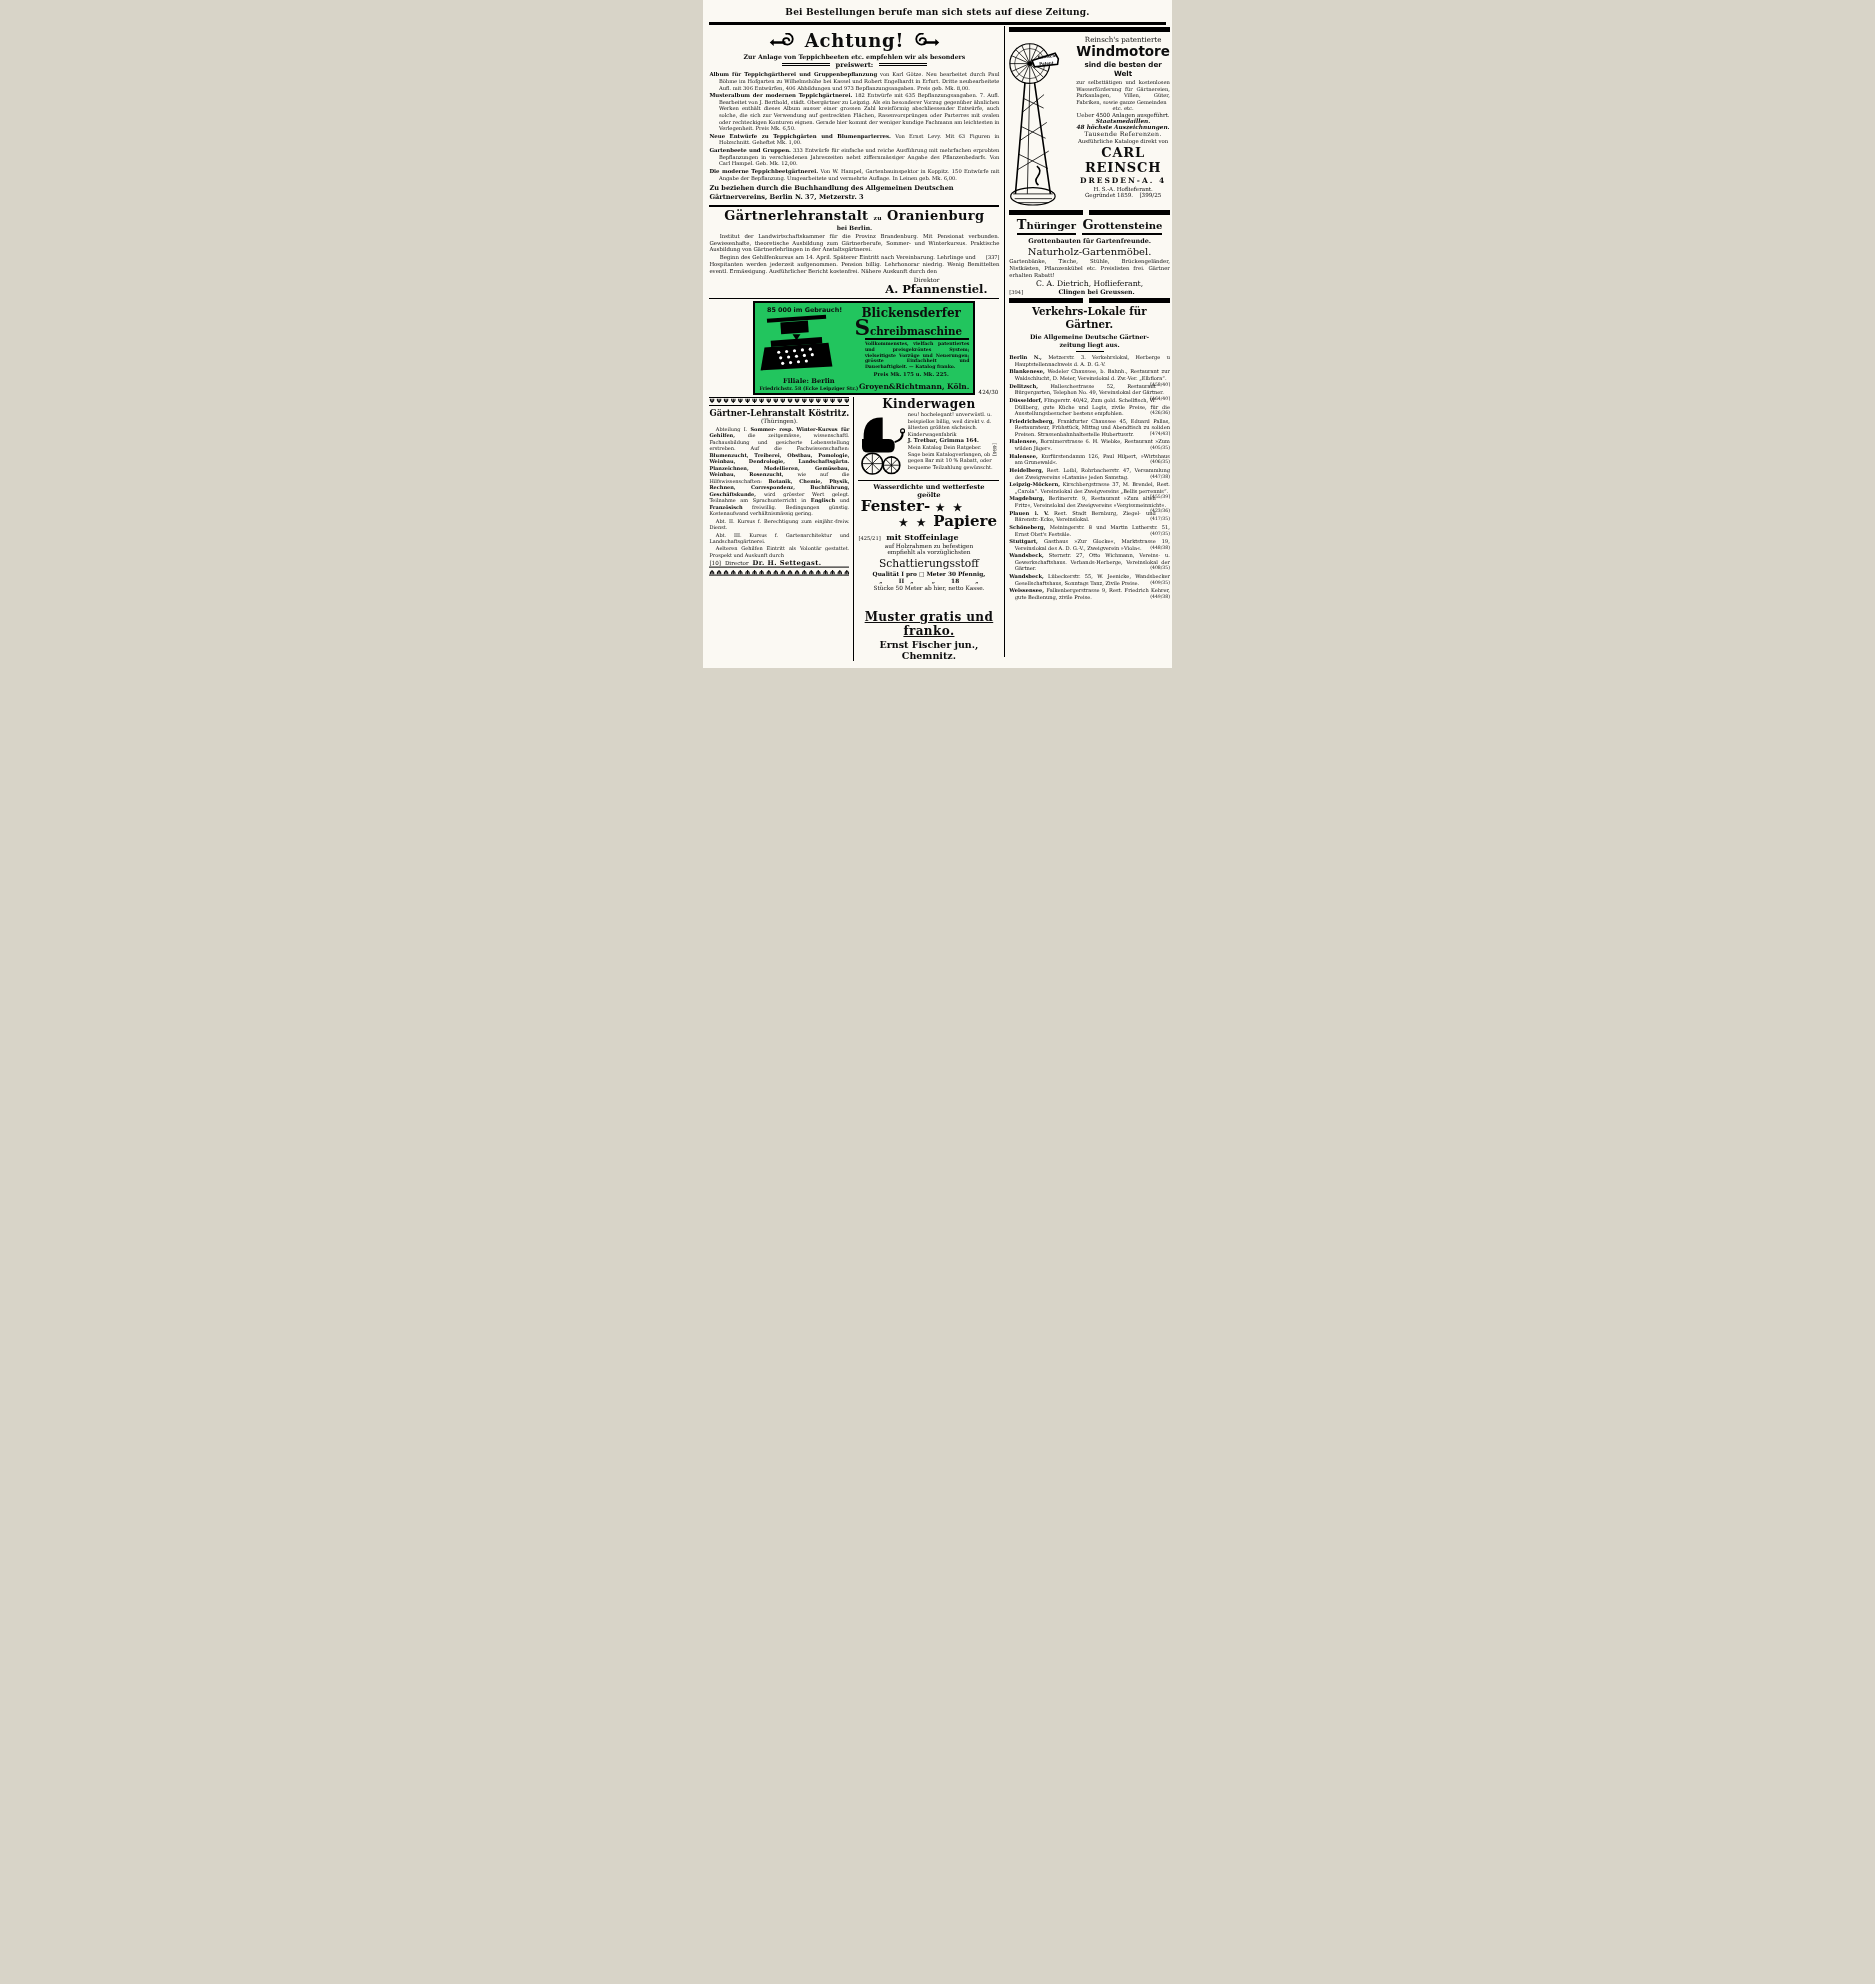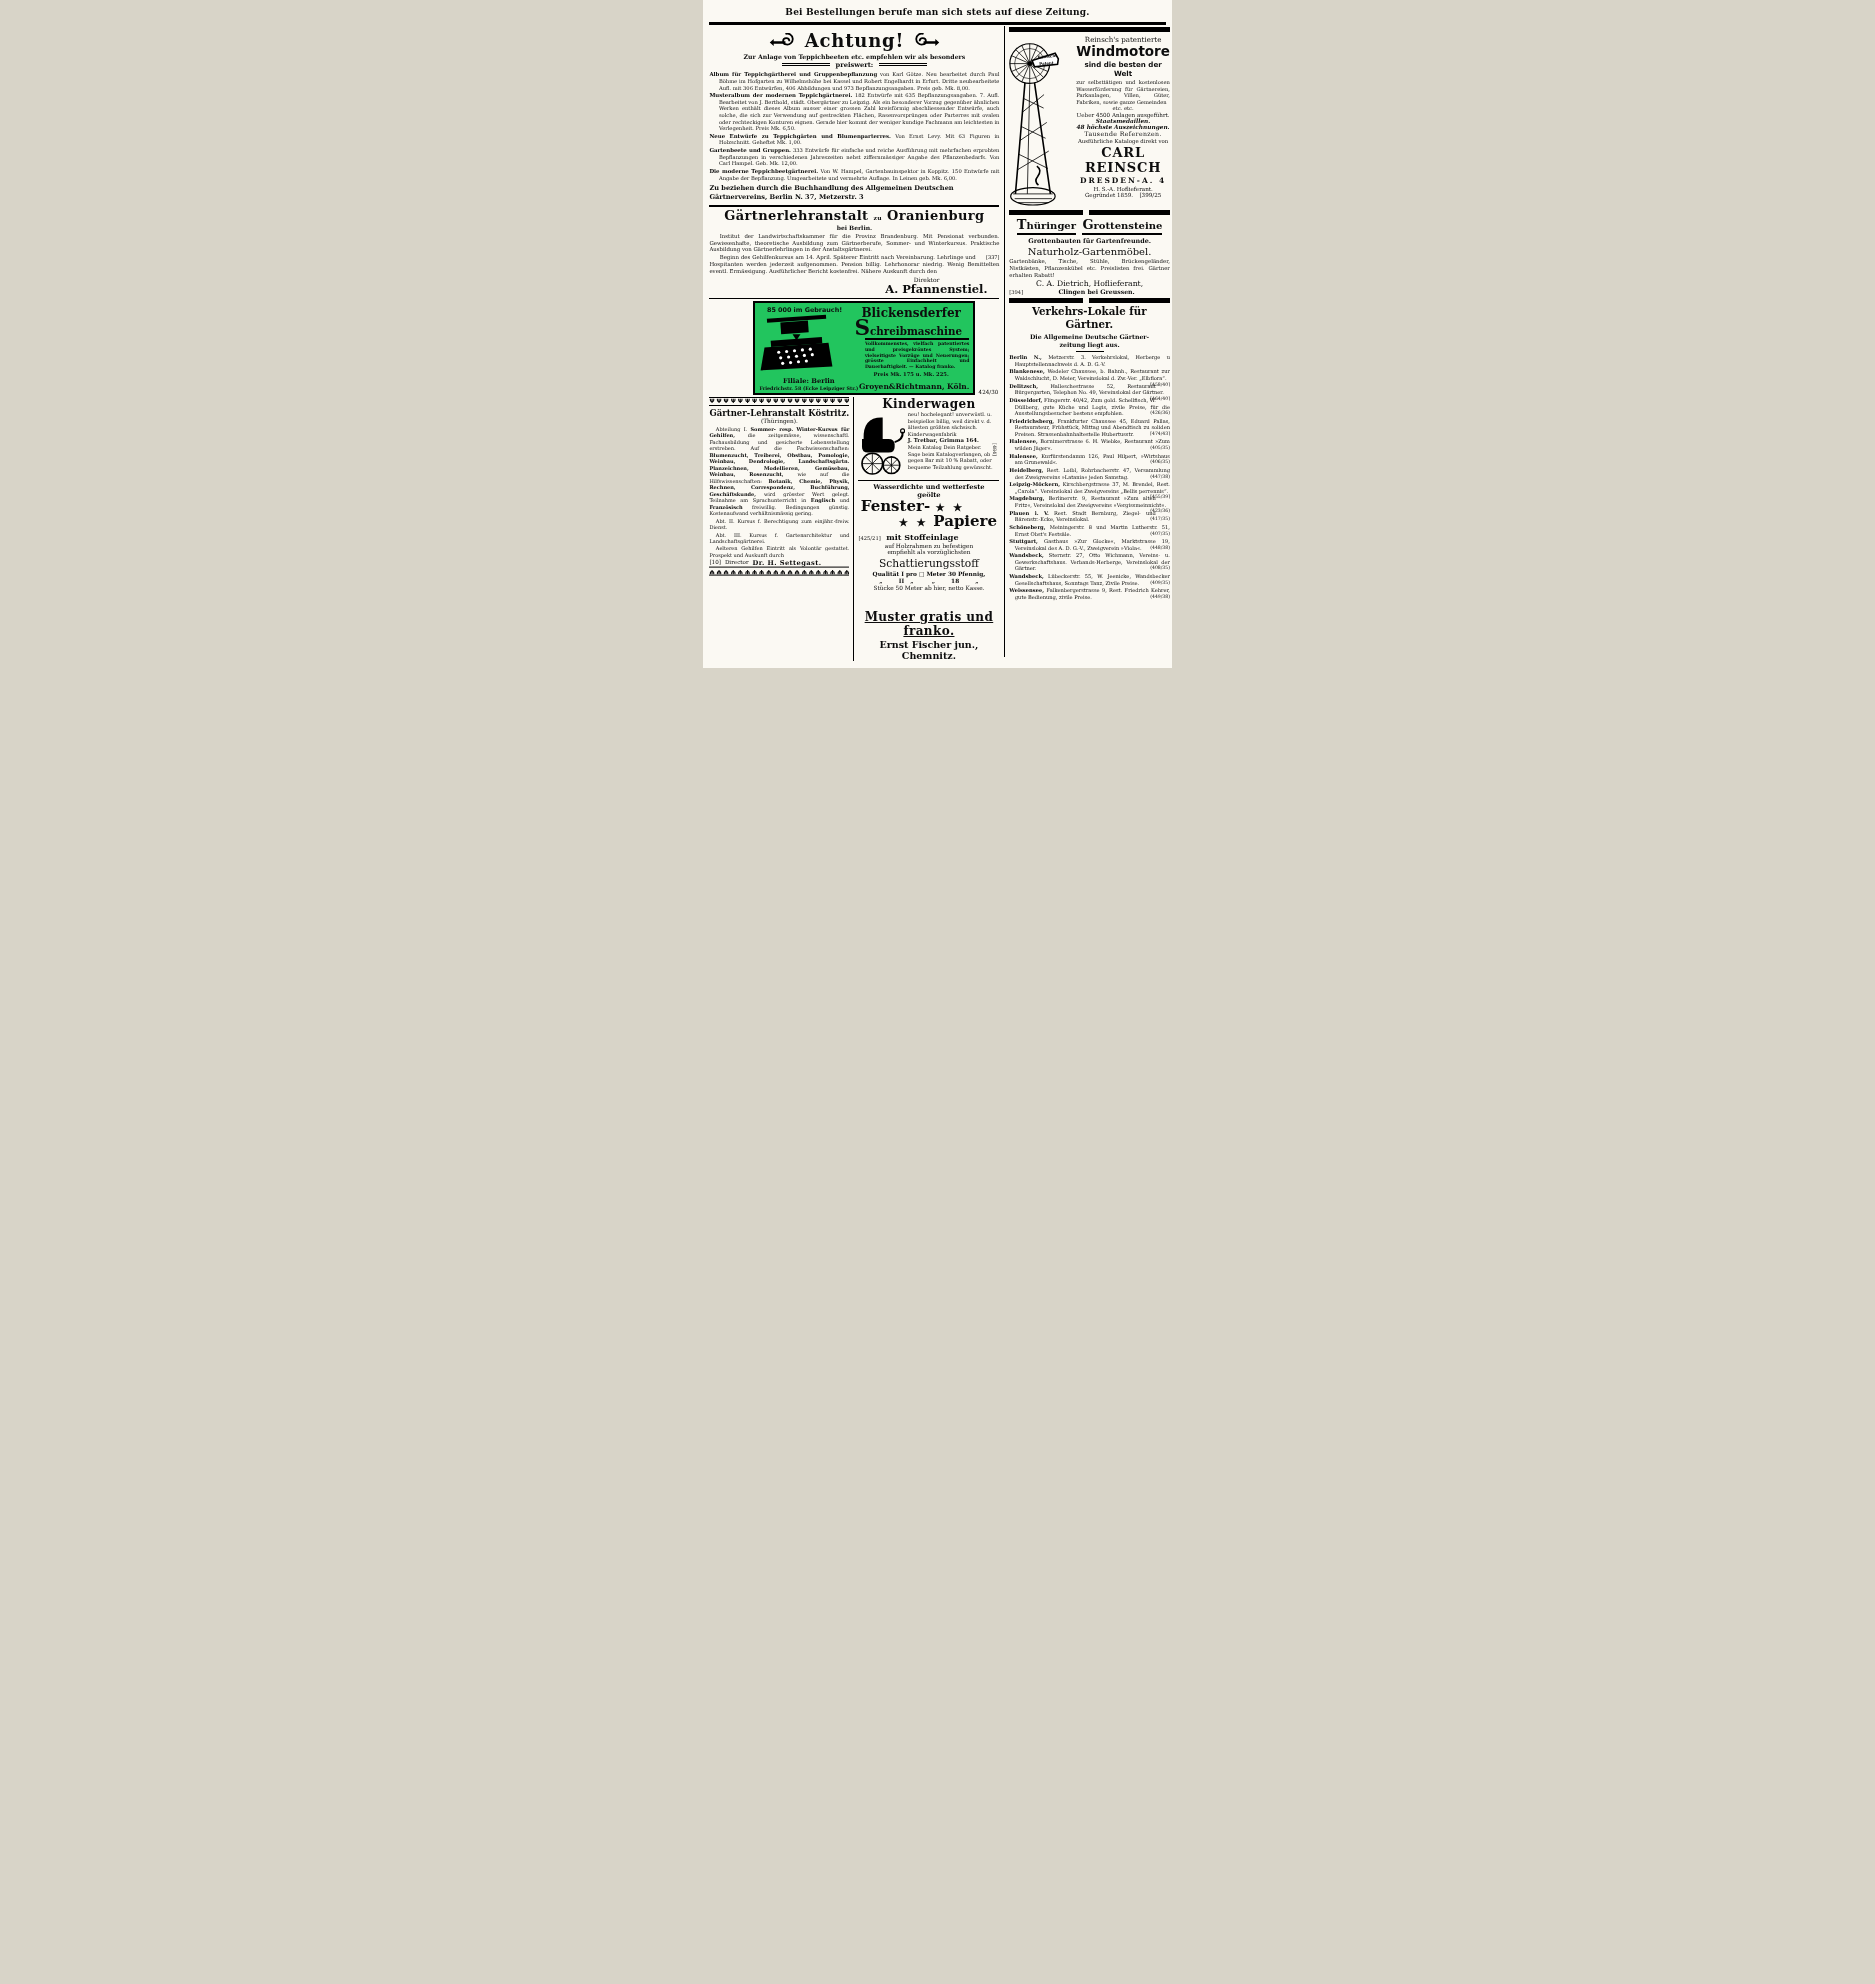--- a/index.html
+++ b/index.html
@@ -60,21 +60,21 @@
   .kost { width: 50%; border-right: 0.8px solid #000; padding-right: 4px; }
   .kf { flex: 1; padding-left: 4px; }
   .plantrow { font-family: "DejaVu Sans", sans-serif; font-weight: bold; font-size: 6px; letter-spacing: 2px;
               white-space: nowrap; overflow: hidden; border-top: 1.2px solid #000; border-bottom: 0.8px solid #000;
               text-align: center; line-height: 1.1; }
   .plantrow.flip { transform: scaleY(-1); }
   .kost-title { text-align: center; font-weight: bold; font-size: 8.5px; margin-top: 2.4px; }
   .kost-sub { text-align: center; font-size: 5.8px; margin-bottom: 1.6px; }
   .kost p { font-size: 5px; line-height: 1.3; text-align: justify; margin: 0.8px 0; }
   .kost p.ind { text-indent: 6.4px; }
-  .kost-sig { display: flex; gap: 4px; font-size: 5.6px; align-items: flex-start; margin-top: 0.8px; }
+  .kost-sig { display: flex; gap: 4px; font-size: 5.6px; align-items: center; margin-top: 0.8px; }
   .kost-sig .name { font-size: 6.7px; font-weight: bold; letter-spacing: 0.4px; }
 
   
   .kind { border-bottom: 0.8px solid #000; padding-bottom: 1.6px; position: relative; }
   .kind-title { text-align: center; font-size: 12px; font-weight: bold; letter-spacing: 0.4px; }
   .kind-row { display: flex; gap: 2.4px; }
   .kind-text { flex: 1; font-size: 5px; line-height: 1.3; padding-right: 5.6px; }
   .kind-fab { font-weight: bold; font-size: 5.4px; }
   .kind-ref { position: absolute; right: -1.6px; bottom: 28px; transform: rotate(90deg); font-size: 4.8px; }
 

